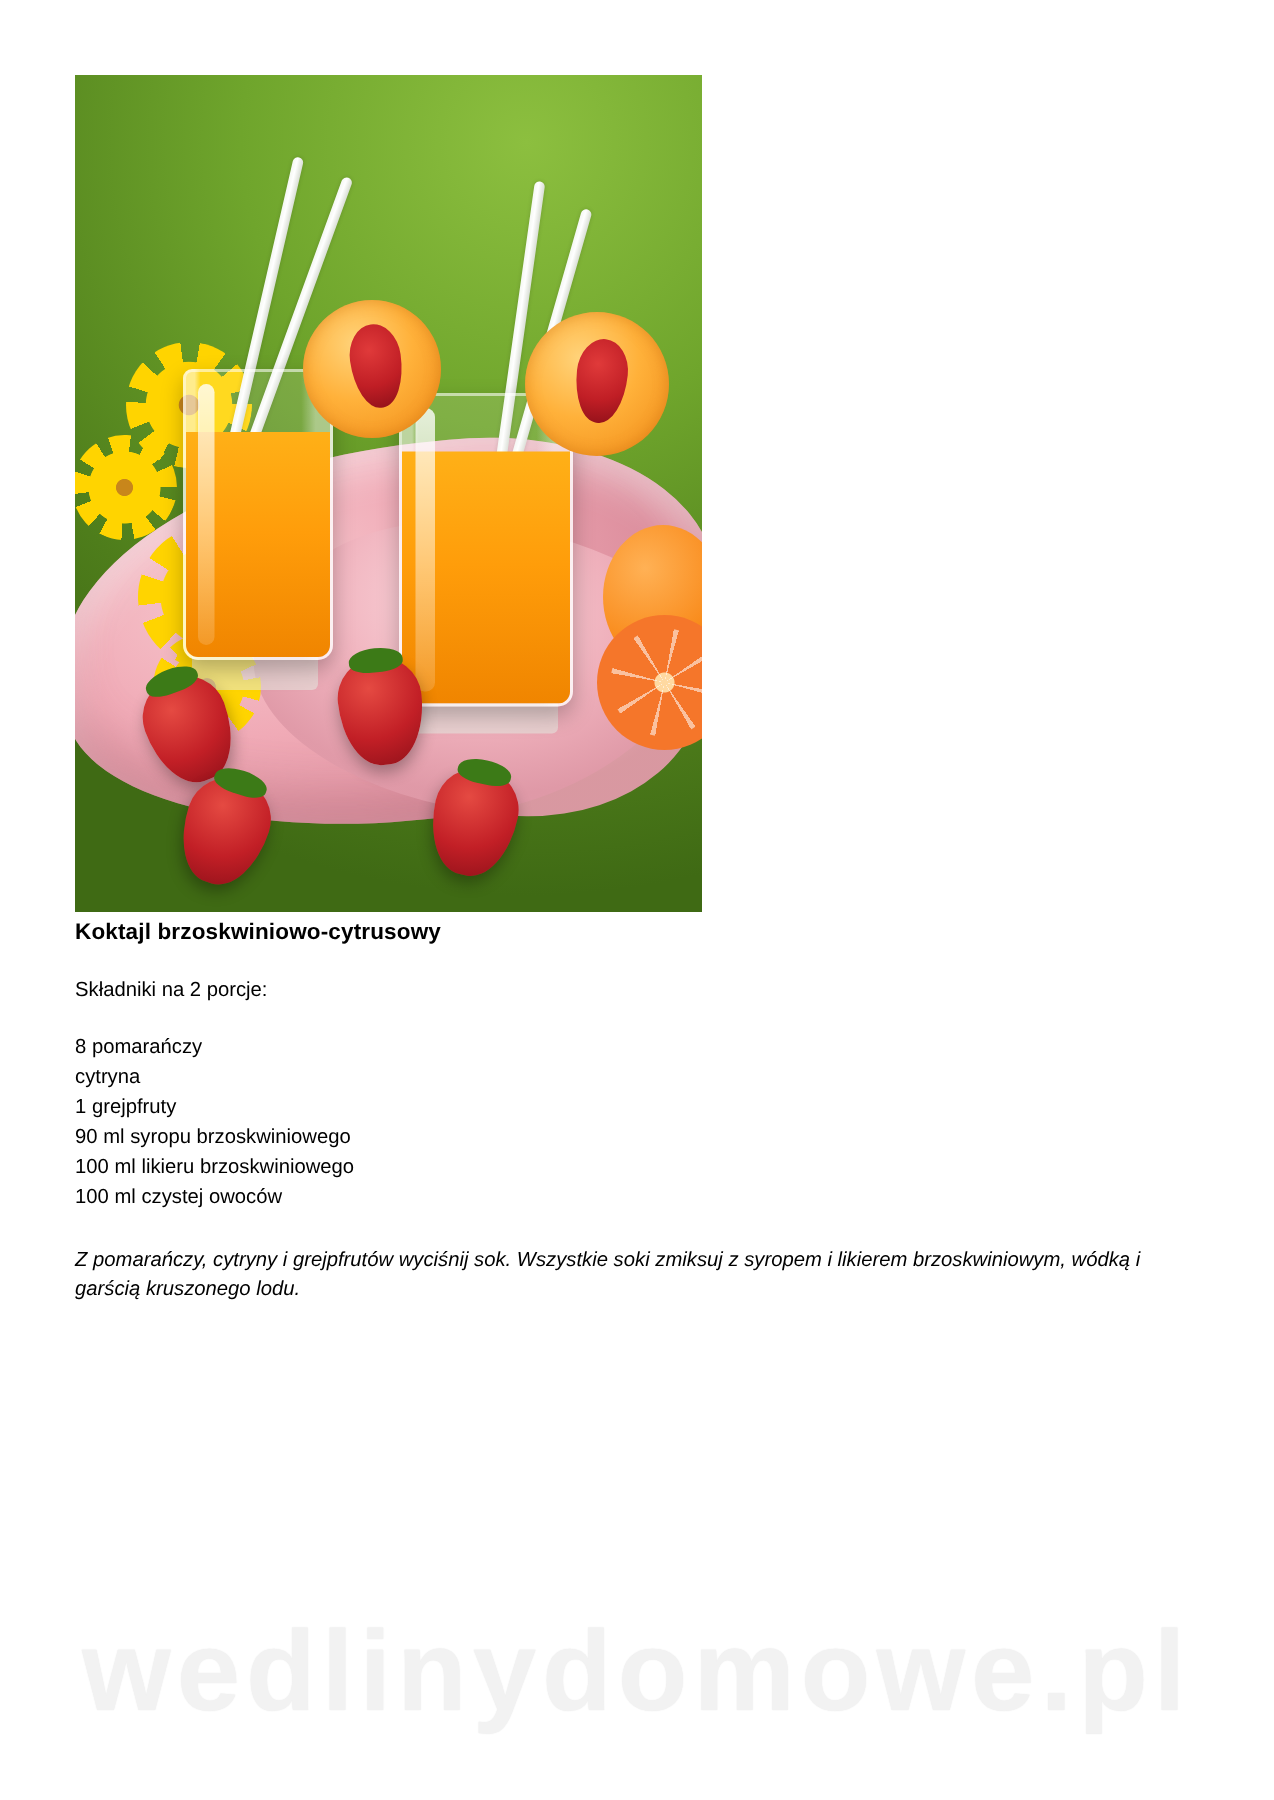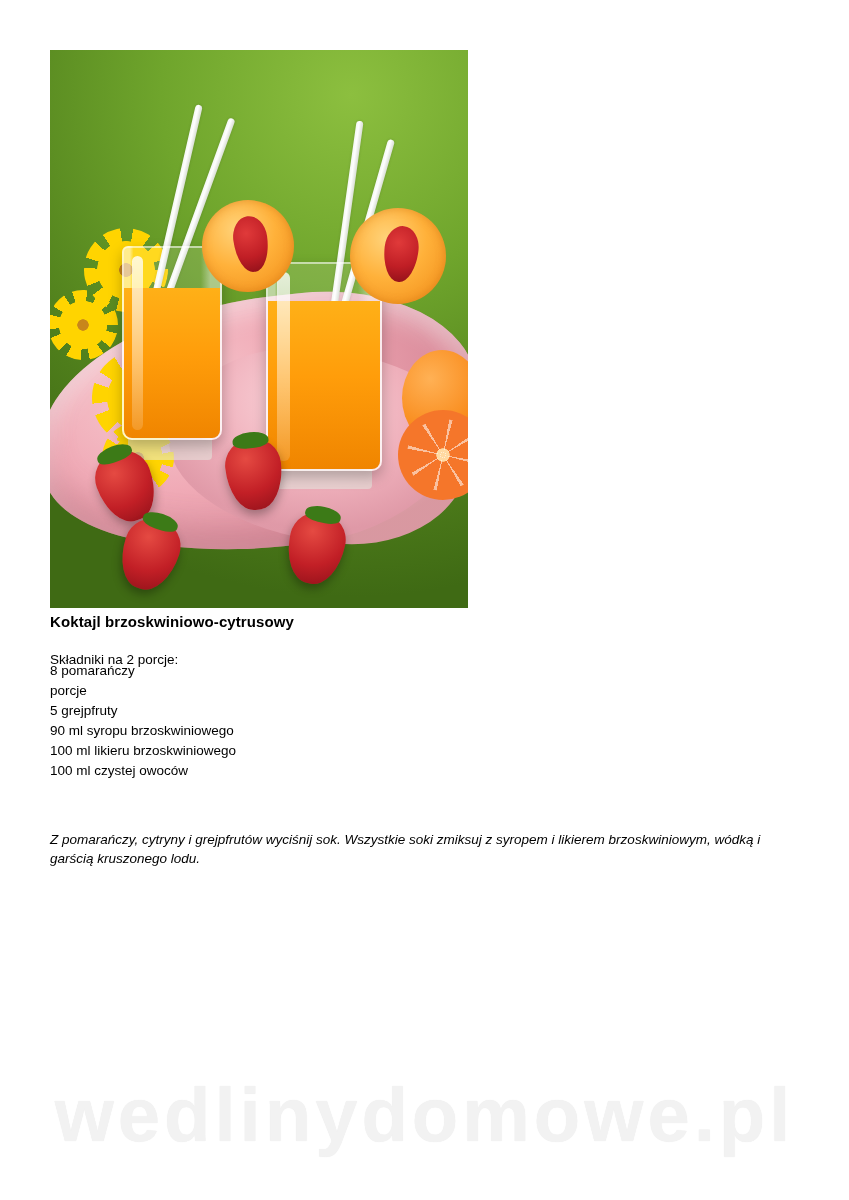--- a/index.html
+++ b/index.html
@@ -221,21 +221,21 @@
   }
   .ing-head {
     position: absolute;
     left: 50px;
     top: 652px;
     font-size: 13.5px;
   }
   .ing-list {
     position: absolute;
     left: 50px;
-    top: 661px;
+    top: 688px;
     font-size: 13.5px;
     line-height: 20px;
     list-style: none;
     margin: 0;
     padding: 0;
   }
   .para {
     position: absolute;
     left: 50px;
     width: 730px;
@@ -315,22 +315,22 @@
         </div>
     </div>
   </div>
 
   <div class="recipe-title">Koktajl brzoskwiniowo-cytrusowy</div>
 
   <div class="ing-head">Składniki na 2 porcje:</div>
 
   <ul class="ing-list">
     <li>8 pomarańczy</li>
-    <li>porcje</li>
-    <li>5 grejpfruty</li>
+    <li>cytryna</li>
+    <li>1 grejpfruty</li>
     <li>90 ml syropu brzoskwiniowego</li>
     <li>100 ml likieru brzoskwiniowego</li>
     <li>100 ml czystej owoców</li>
   </ul>
 
   <p class="para para1">Z pomarańczy, cytryny i grejpfrutów wyciśnij sok. Wszystkie soki zmiksuj z syropem i likierem brzoskwiniowym, wódką i garścią kruszonego lodu.</p>
 
   <div class="watermark">wedlinydomowe.pl</div>
 
 </div>

